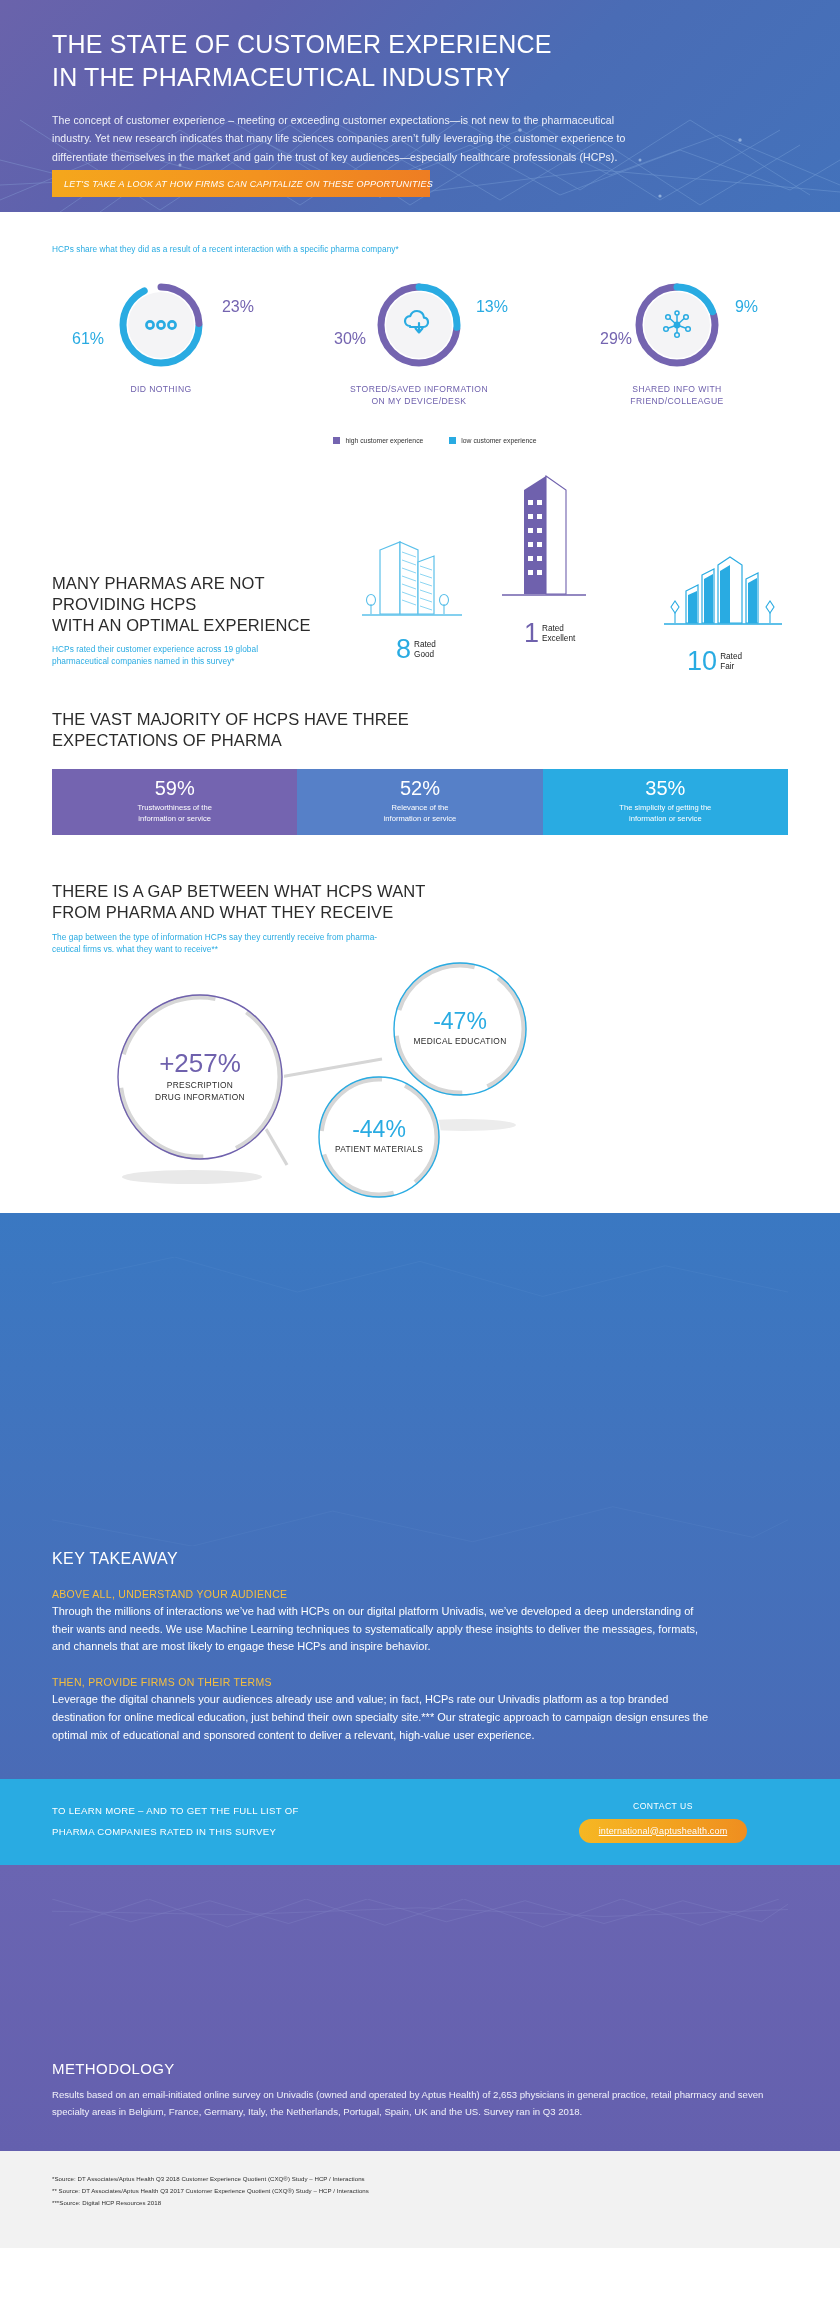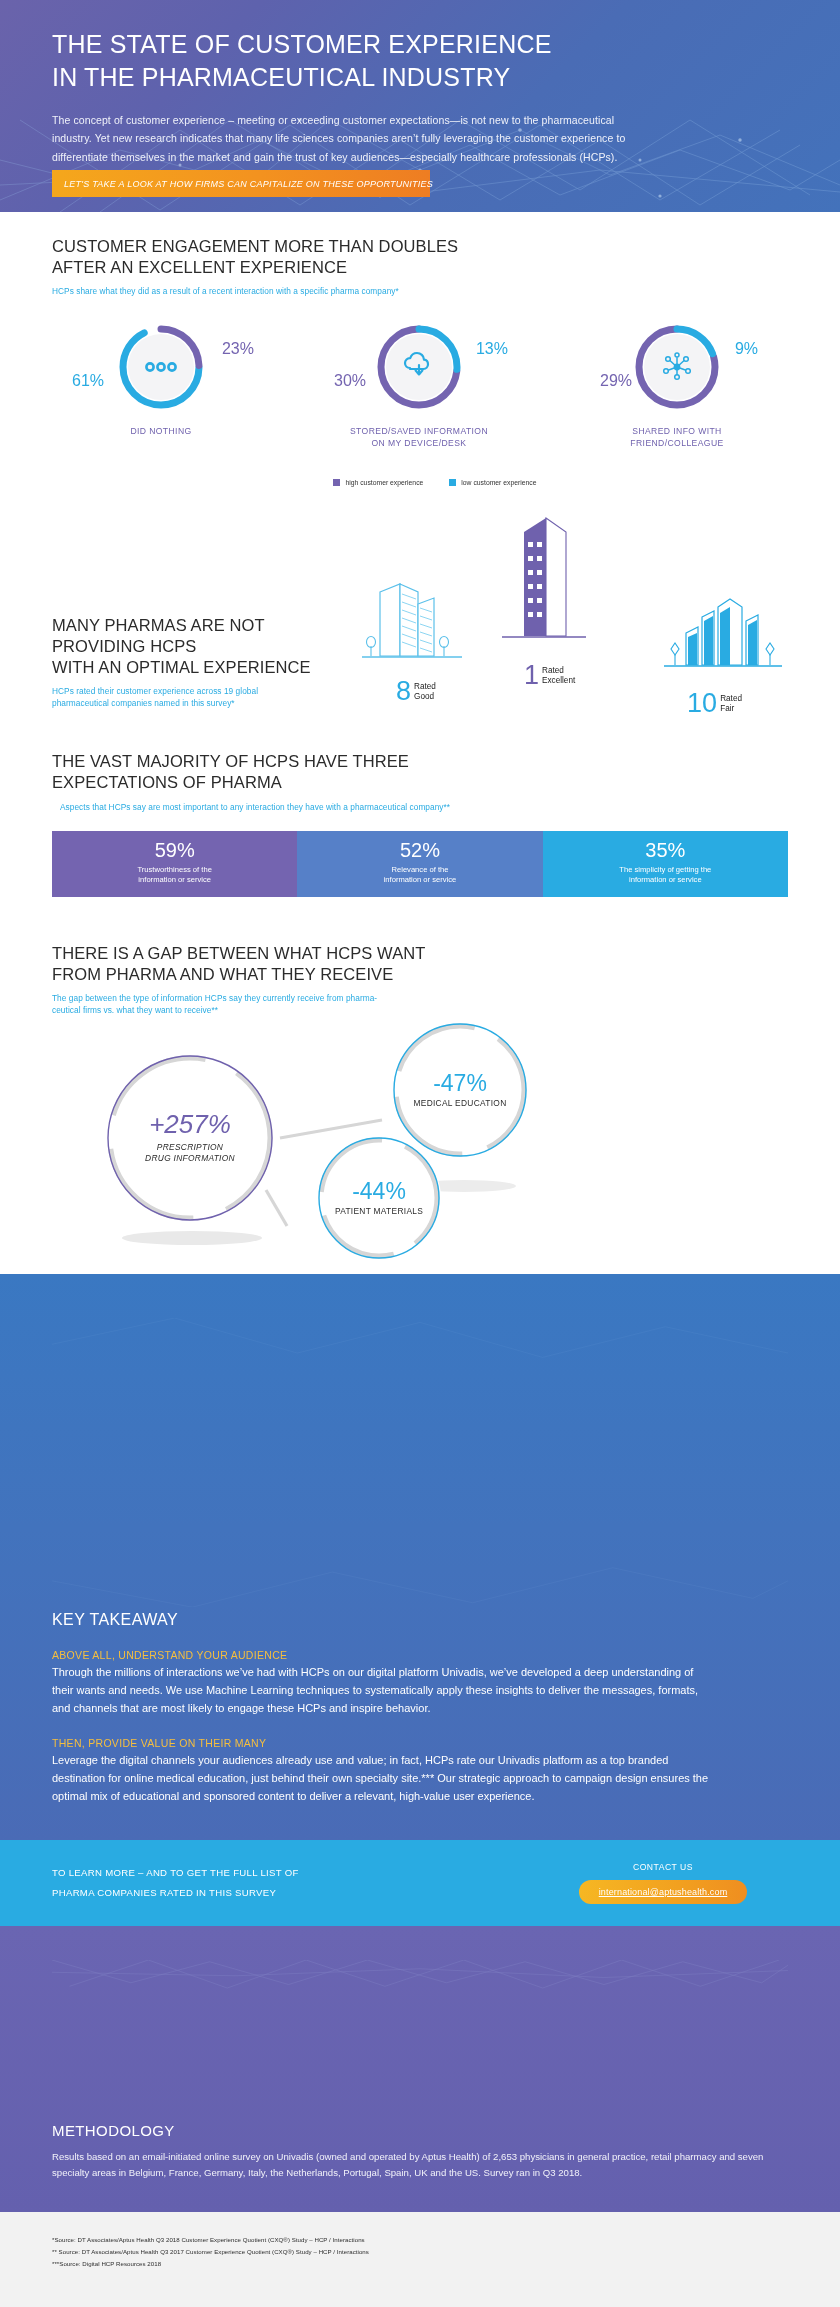--- a/index.html
+++ b/index.html
@@ -198,24 +198,20 @@
         <span>IN THE PHARMACEUTICAL INDUSTRY</span>
       </h1>
       <p>The concept of customer experience – meeting or exceeding customer expectations—is not new to the pharmaceutical industry. Yet new research indicates that many life sciences companies aren’t fully leveraging the customer experience to differentiate themselves in the market and gain the trust of key audiences—especially healthcare professionals (HCPs).</p>
     </div>
     <div class="cta-band">
       <span>LET'S TAKE A LOOK AT HOW FIRMS CAN CAPITALIZE ON THESE OPPORTUNITIES</span>
     </div>
   </section>
 
   <section class="sec" id="sec-engage">
-    <h2>
-      <span>CUSTOMER ENGAGEMENT MORE THAN DOUBLES</span><br>
-      <span>AFTER AN EXCELLENT EXPERIENCE</span>
-    </h2>
     <div class="sub">HCPs share what they did as a result of a recent interaction with a specific pharma company*</div>
 
     <div class="donuts">
 
       <div class="donut-cell d1">
         <div class="donut-wrap">
           <svg class="donut-svg" width="92" height="92" viewBox="0 0 92 92">
             <circle cx="46" cy="46" r="33" fill="#f4f4f6"></circle>
 
             <circle cx="46" cy="46" r="38" fill="none" stroke="#29abe2" stroke-width="7" stroke-dasharray="161 78" stroke-dashoffset="-60" transform="rotate(-90 46 46)" stroke-linecap="round"></circle>
@@ -390,21 +386,20 @@
         </div>
       </div>
     </div>
   </section>
 
   <section class="sec" id="sec-expect">
     <h2>
       <span>THE VAST MAJORITY OF HCPS HAVE THREE</span><br>
       <span>EXPECTATIONS OF PHARMA</span>
     </h2>
-    <div class="sub" style="padding-left:8px;">Aspects that HCPs say are most important to any interaction they have with a pharmaceutical company**</div>
 
     <div class="bars">
       <div class="bar" style="background:#7464b0;">
         <div class="bnum">59%</div>
         <div class="btxt">
           <span>Trustworthiness of the</span><br>
           <span>information or service</span>
         </div>
       </div>
       <div class="bar" style="background:#5680c8;">
@@ -439,21 +434,21 @@
       <svg style="position:absolute; inset:0;" width="736" height="232" viewBox="0 0 736 232">
         <g stroke="#d6d6d6" stroke-width="3.2" fill="none">
           <path d="M228 112 L330 94"></path>
           <path d="M214 164 L235 200"></path>
         </g>
 
         <ellipse cx="140" cy="212" rx="70" ry="7" fill="#e9e9e9"></ellipse>
         <ellipse cx="412" cy="160" rx="52" ry="6" fill="#ececec"></ellipse>
       </svg>
 
-      <div class="gcircle" style="left:54px; top:28px; width:168px; height:168px;font-style:italic;">
+      <div class="gcircle" style="left:64px; top:28px; width:168px; height:168px;">
         <svg width="168" height="168" viewBox="0 0 168 168" style="position:absolute; inset:0;">
           <circle cx="84" cy="84" r="80" fill="none" stroke="#d6d6d6" stroke-width="5" stroke-dasharray="118 34" stroke-dashoffset="30"></circle>
           <circle cx="84" cy="84" r="82" fill="none" stroke="#6f61ad" stroke-width="1.4"></circle>
         </svg>
         <div class="gc-inner">
           <div class="gnum" style="color:#6f61ad; font-size:26px;">+257%</div>
           <div class="gtxt">
             <span>PRESCRIPTION</span><br>
             <span>DRUG INFORMATION</span>
           </div>
@@ -487,21 +482,21 @@
   <section class="takeaway">
     <svg class="takeaway-net" viewBox="0 0 840 330" preserveAspectRatio="none">
       <g stroke="#9fc6ee" stroke-width="0.5" fill="none" opacity="0.45">
         <path d="M0 30 L140 0 L280 40 L420 5 L560 45 L700 10 L840 40"></path>
         <path d="M0 300 L160 330 L320 290 L480 325 L640 285 L800 320 L840 300"></path>
       </g>
     </svg>
     <h2>KEY TAKEAWAY</h2>
     <div class="ta-head">ABOVE ALL, UNDERSTAND YOUR AUDIENCE</div>
     <div class="ta-body">Through the millions of interactions we’ve had with HCPs on our digital platform Univadis, we’ve developed a deep understanding of their wants and needs. We use Machine Learning techniques to systematically apply these insights to deliver the messages, formats, and channels that are most likely to engage these HCPs and inspire behavior.</div>
-    <div class="ta-head">THEN, PROVIDE VALUE ON THEIR MANY</div>
+    <div class="ta-head">THEN, PROVIDE FIRMS ON THEIR TERMS</div>
     <div class="ta-body">Leverage the digital channels your audiences already use and value; in fact, HCPs rate our Univadis platform as a top branded destination for online medical education, just behind their own specialty site.*** Our strategic approach to campaign design ensures the optimal mix of educational and sponsored content to deliver a relevant, high-value user experience.</div>
   </section>
 
   <section class="contact">
     <div class="contact-left">
       <div>TO LEARN MORE – AND TO GET THE FULL LIST OF</div>
       <div>PHARMA COMPANIES RATED IN THIS SURVEY</div>
     </div>
     <div class="contact-right">
       <div class="cu">CONTACT US</div>

